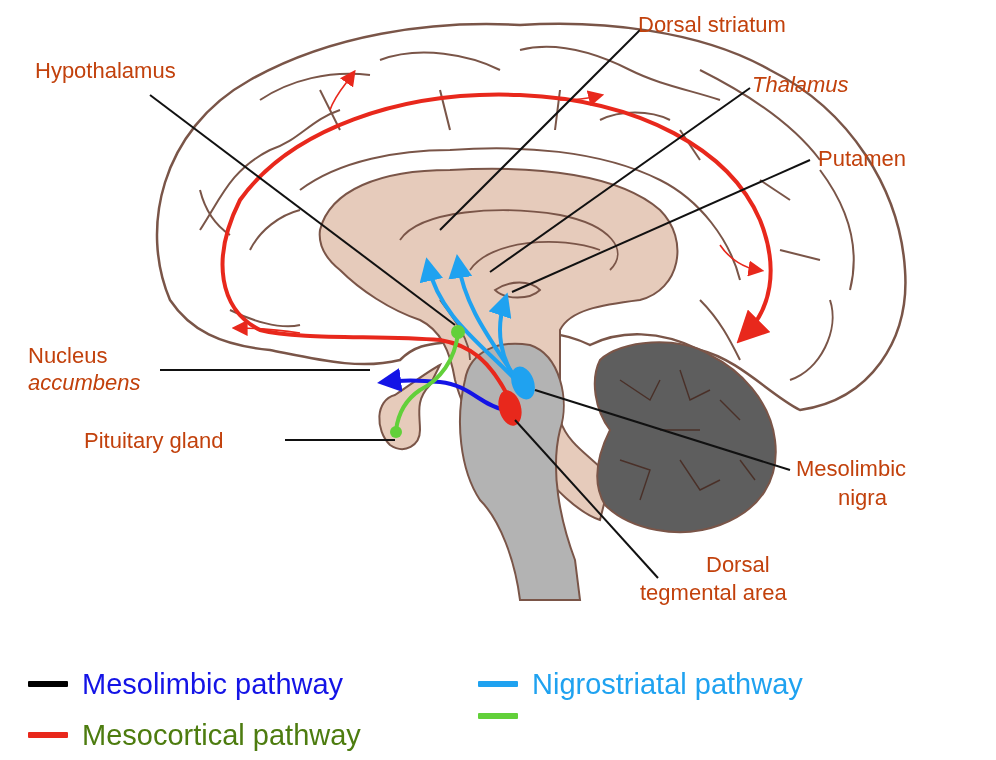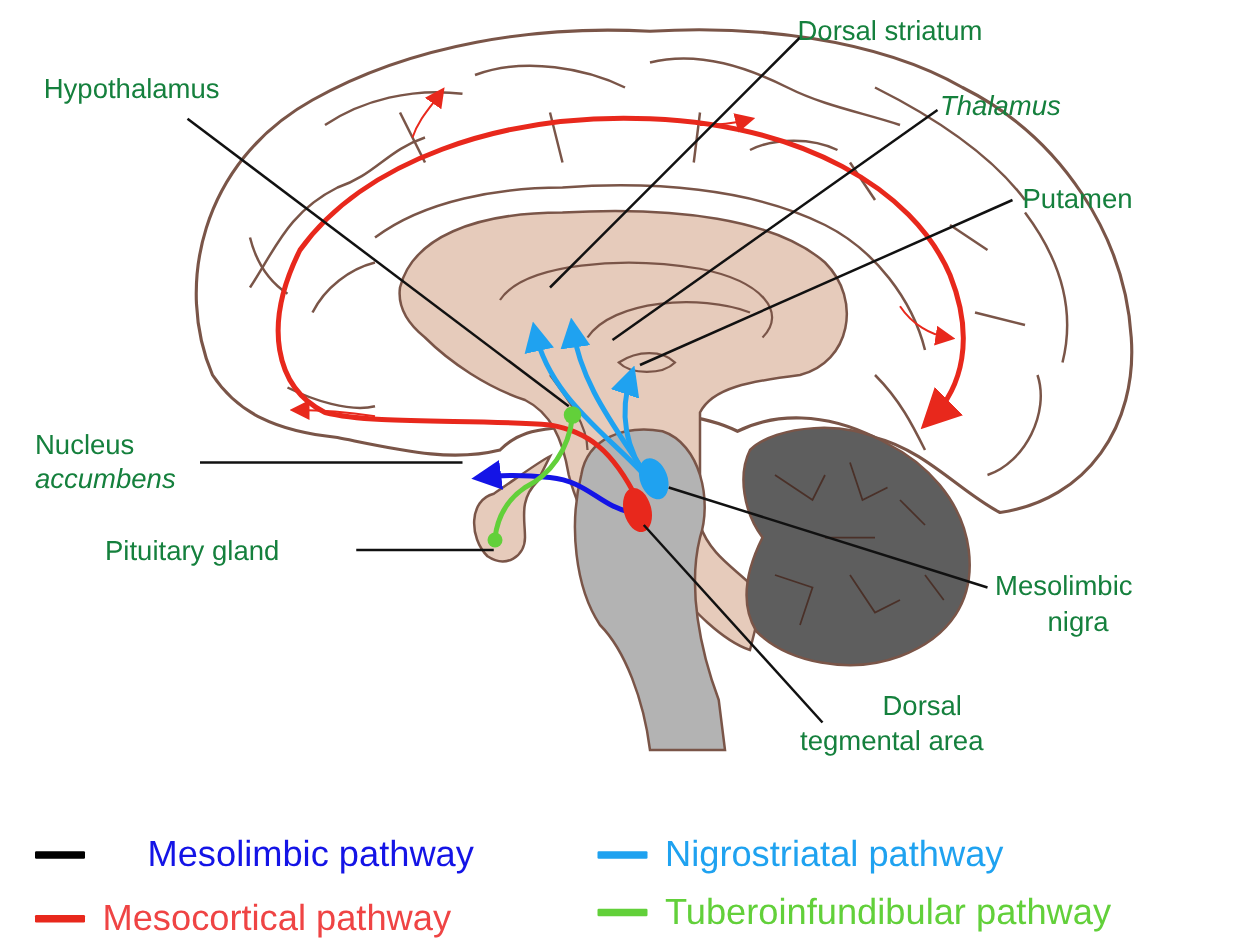--- a/index.html
+++ b/index.html
@@ -1,18 +1,18 @@
 <!DOCTYPE html>
 <html><head>
 <meta charset="utf-8">
 <style>
   html,body{margin:0;padding:0;background:#ffffff;}
   body{width:996px;height:760px;position:relative;overflow:hidden;font-family:"Liberation Sans",sans-serif;}
   #diagram{position:absolute;left:0;top:0;}
-  .lbl{position:absolute;font-size:22px;color:#15803d;line-height:26px;white-space:nowrap;}
+  .lbl{position:absolute;font-size:22px;color:#c2410c;line-height:26px;white-space:nowrap;}
   .legend-row{position:absolute;display:flex;align-items:center;font-size:29px;line-height:34px;white-space:nowrap;}
   .legend-swatch{width:40px;height:6px;margin-right:14px;border-radius:1px;}
 </style>
 </head>
 <body>
 
 <svg id="diagram" width="996" height="640" viewBox="0 0 996 640">
   <defs>
     <marker id="arrRed" markerWidth="8" markerHeight="8" refX="5" refY="4" orient="auto" markerUnits="strokeWidth">
       <path d="M0,0 L8,4 L0,8 z" fill="#e8281c"></path>
@@ -114,28 +114,27 @@
 <div class="lbl" style="left:752px;top:72px;font-style:italic;">Thalamus</div>
 <div class="lbl" style="left:818px;top:146px;">Putamen</div>
 <div class="lbl" style="left:28px;top:343px;">Nucleus</div>
 <div class="lbl" style="left:28px;top:370px;font-style:italic;">accumbens</div>
 <div class="lbl" style="left:84px;top:428px;">Pituitary gland</div>
 <div class="lbl" style="left:796px;top:456px;">Mesolimbic</div>
 <div class="lbl" style="left:838px;top:485px;text-align:right;">nigra</div>
 <div class="lbl" style="left:706px;top:552px;">Dorsal</div>
 <div class="lbl" style="left:640px;top:580px;">tegmental area</div>
 
-<div class="legend-row" style="left:28px;top:667px;gap:36px;">
+<div class="legend-row" style="left:28px;top:667px;">
   <span class="legend-swatch" style="background:#000000;"></span>
   <span style="color:#1414e6;">Mesolimbic pathway</span>
 </div>
 <div class="legend-row" style="left:28px;top:718px;">
   <span class="legend-swatch" style="background:#e8281c;"></span>
-  <span style="color:#ef4444;">Mesocortical pathway</span>
+  <span style="color:#4d7c0f;">Mesocortical pathway</span>
 </div>
 <div class="legend-row" style="left:478px;top:667px;">
   <span class="legend-swatch" style="background:#1fa2f0;"></span>
   <span style="color:#1fa2f0;">Nigrostriatal pathway</span>
 </div>
 <div class="legend-row" style="left:478px;top:713px;">
   <span class="legend-swatch" style="background:#62d03a;"></span>
-  <span style="color:#62d03a;">Tuberoinfundibular pathway</span>
 </div>
 
 </body></html>

